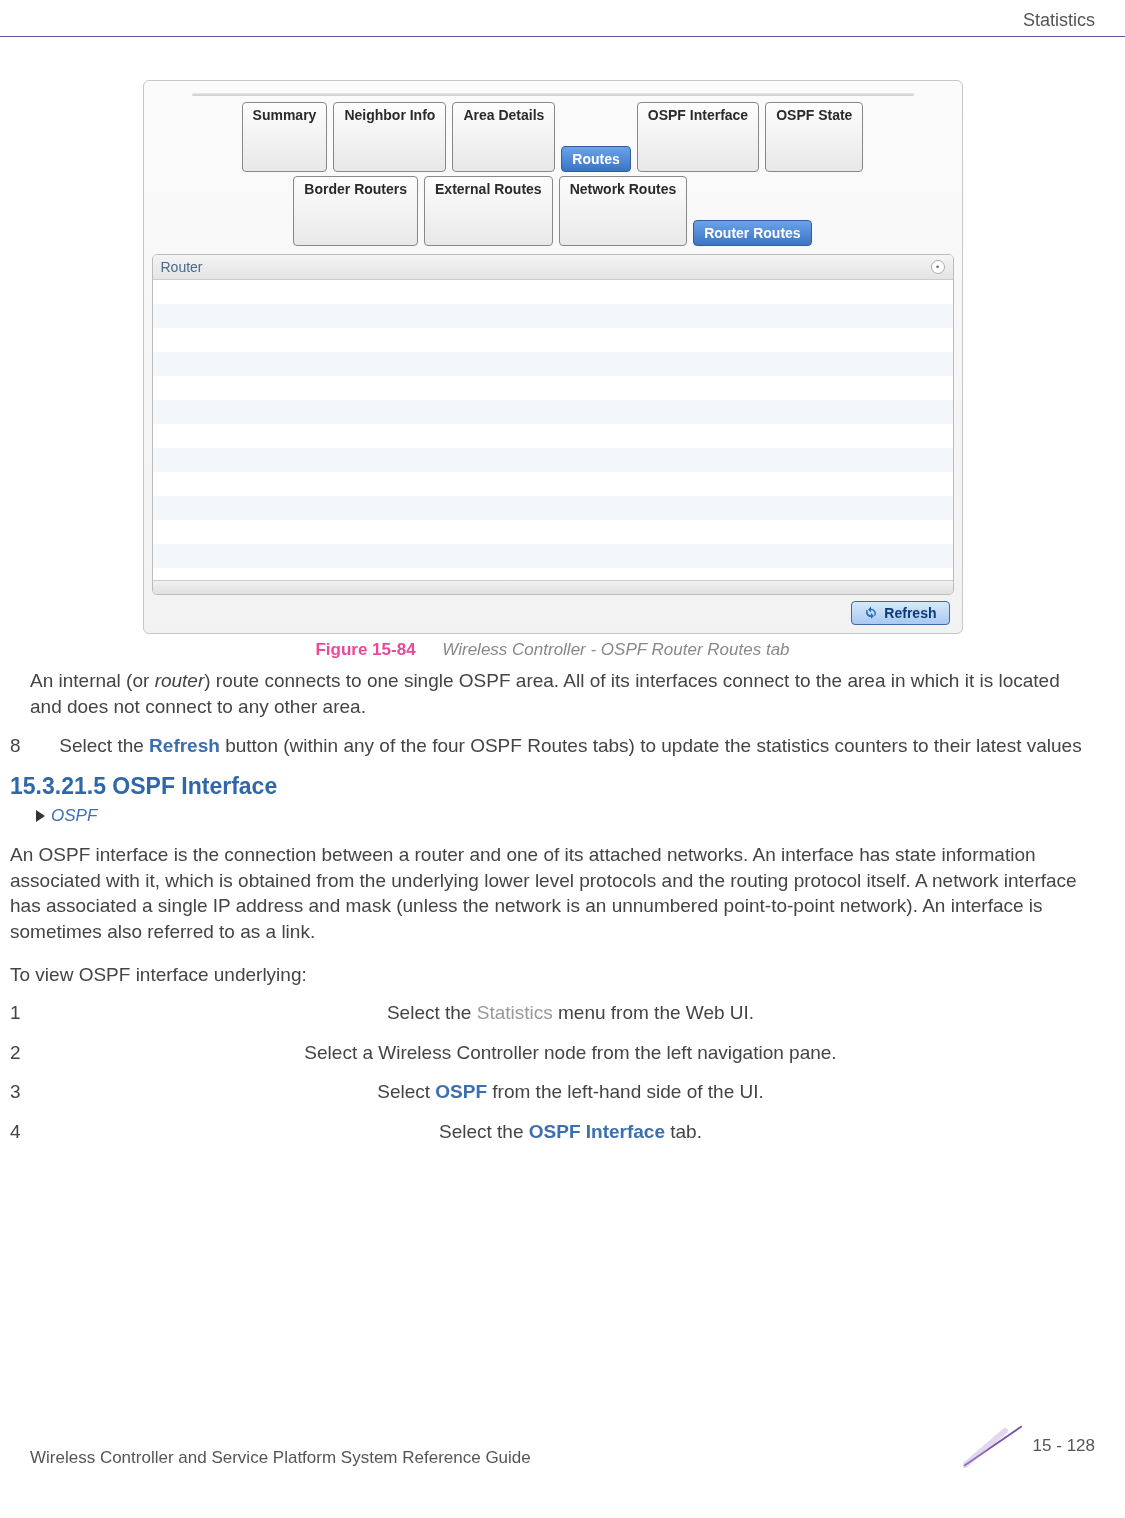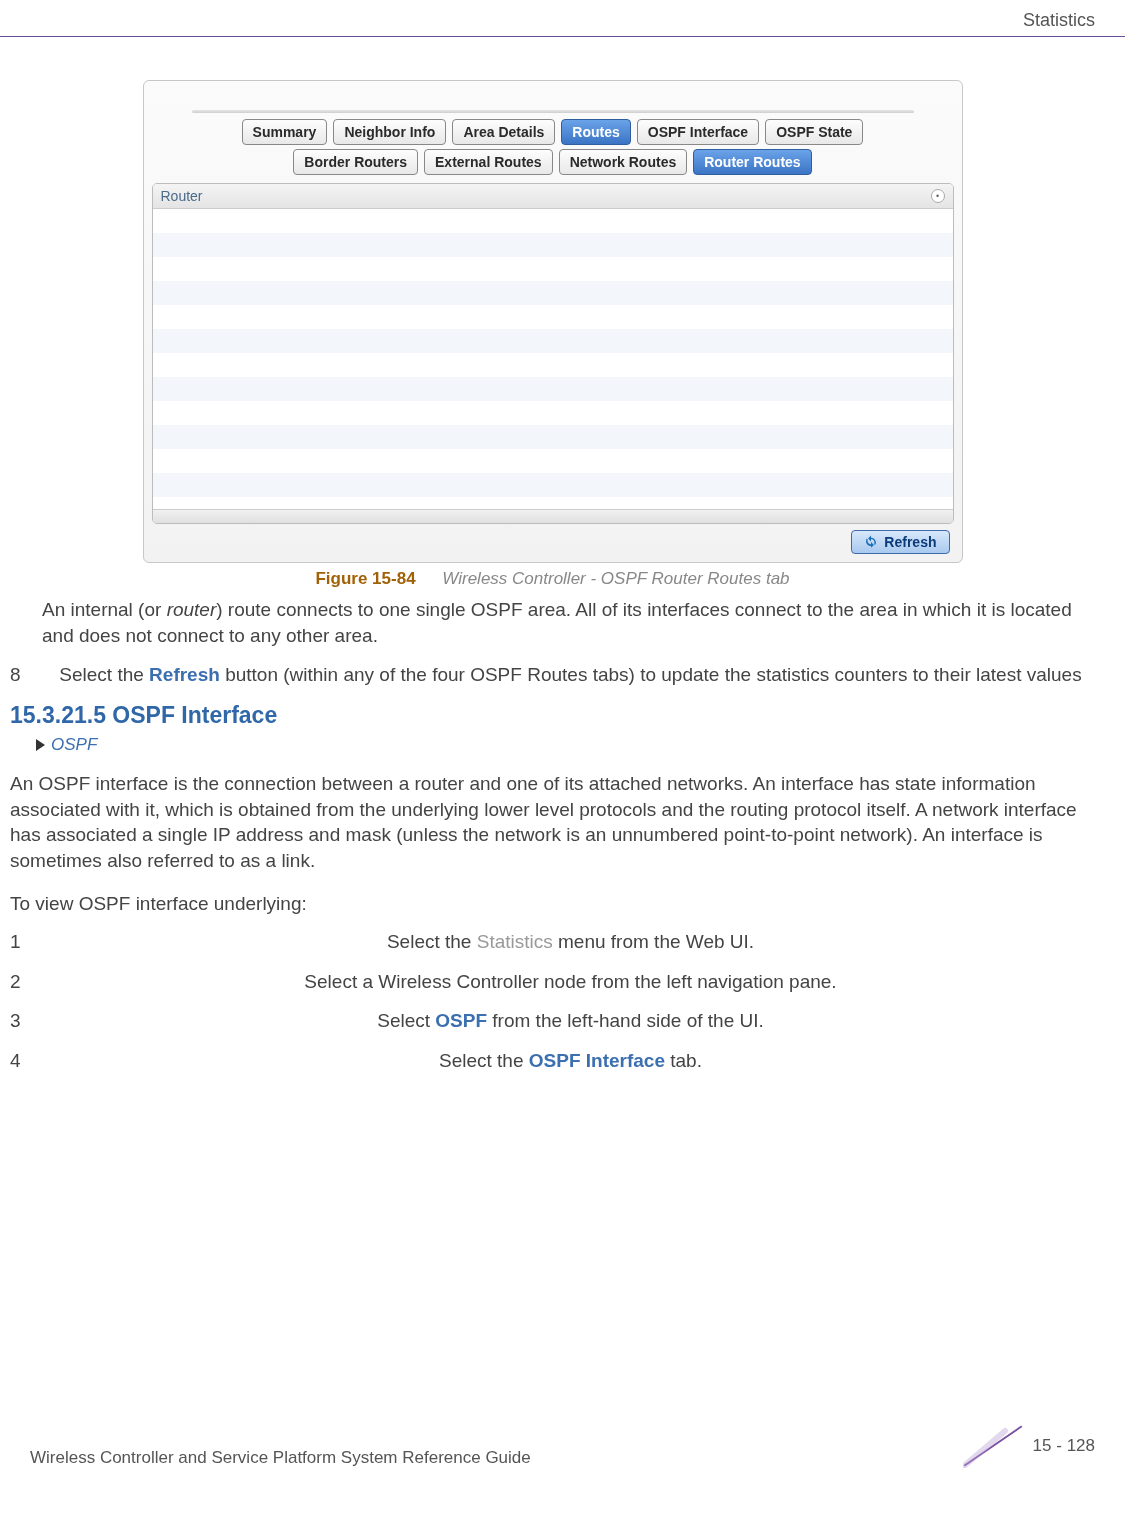--- a/index.html
+++ b/index.html
@@ -36,21 +36,21 @@
 
   
   .figure-wrap {
     width: 820px;
     margin: 0 auto 8px auto;
   }
   .ui-frame {
     border: 1px solid #c7c7c7;
     border-radius: 6px;
     background: linear-gradient(#fbfbfb,#f2f2f2);
-    padding: 29px 8px 8px 8px;
+    padding: 12px 8px 8px 8px;
   }
   .hr-soft {
     height: 3px;
     background: linear-gradient(#e6e6e6,#cfcfcf);
     border-radius: 2px;
     margin: 0 40px 6px 40px;
   }
   .tabrow1, .tabrow2 {
     display: flex;
     justify-content: center;
@@ -65,20 +65,21 @@
     padding: 4px 10px;
     border: 1px solid #888;
     border-radius: 4px;
     background: linear-gradient(#fdfdfd,#e8e8e8);
     cursor: pointer;
   }
   .tab.active {
     background: linear-gradient(#6aa3e8,#3b74c4);
     color: #fff;
     border-color: #2e5ea0;
+    margin-top: 44px;
   }
   
   .tbl-panel {
     margin-top: 8px;
     border: 1px solid #bcbcbc;
     border-radius: 5px;
     overflow: hidden;
     background: #fff;
   }
   .tbl-header {
@@ -137,30 +138,30 @@
   }
   .refresh-btn .ic {
     width: 14px; height: 14px;
   }
   .figure-caption {
     text-align: center;
     margin: 6px 0 4px 0;
     font-size: 17px;
     color: #333;
   }
-  .figure-caption .fignum { font-weight: bold; color: #a16207; }
+  .figure-caption .fignum { font-weight: bold; color: #ec4899; }
   .figure-caption .figtitle { font-style: italic; color: #888; margin-left: 22px; }
 
   
   .body-text {
     font-size: 19px;
     line-height: 1.35;
     color: #444;
   }
-  .para-indent { margin-left: 32px; margin-bottom: 14px; }
+  .para-indent { margin-left: 20px; margin-bottom: 14px; }
   .ol-item {
     display: flex;
     gap: 14px;
     margin: 6px 0 14px 0;
   }
   .ol-num {
     width: 22px;
     flex-shrink: 0;
     text-align: left;
     color: #444;

